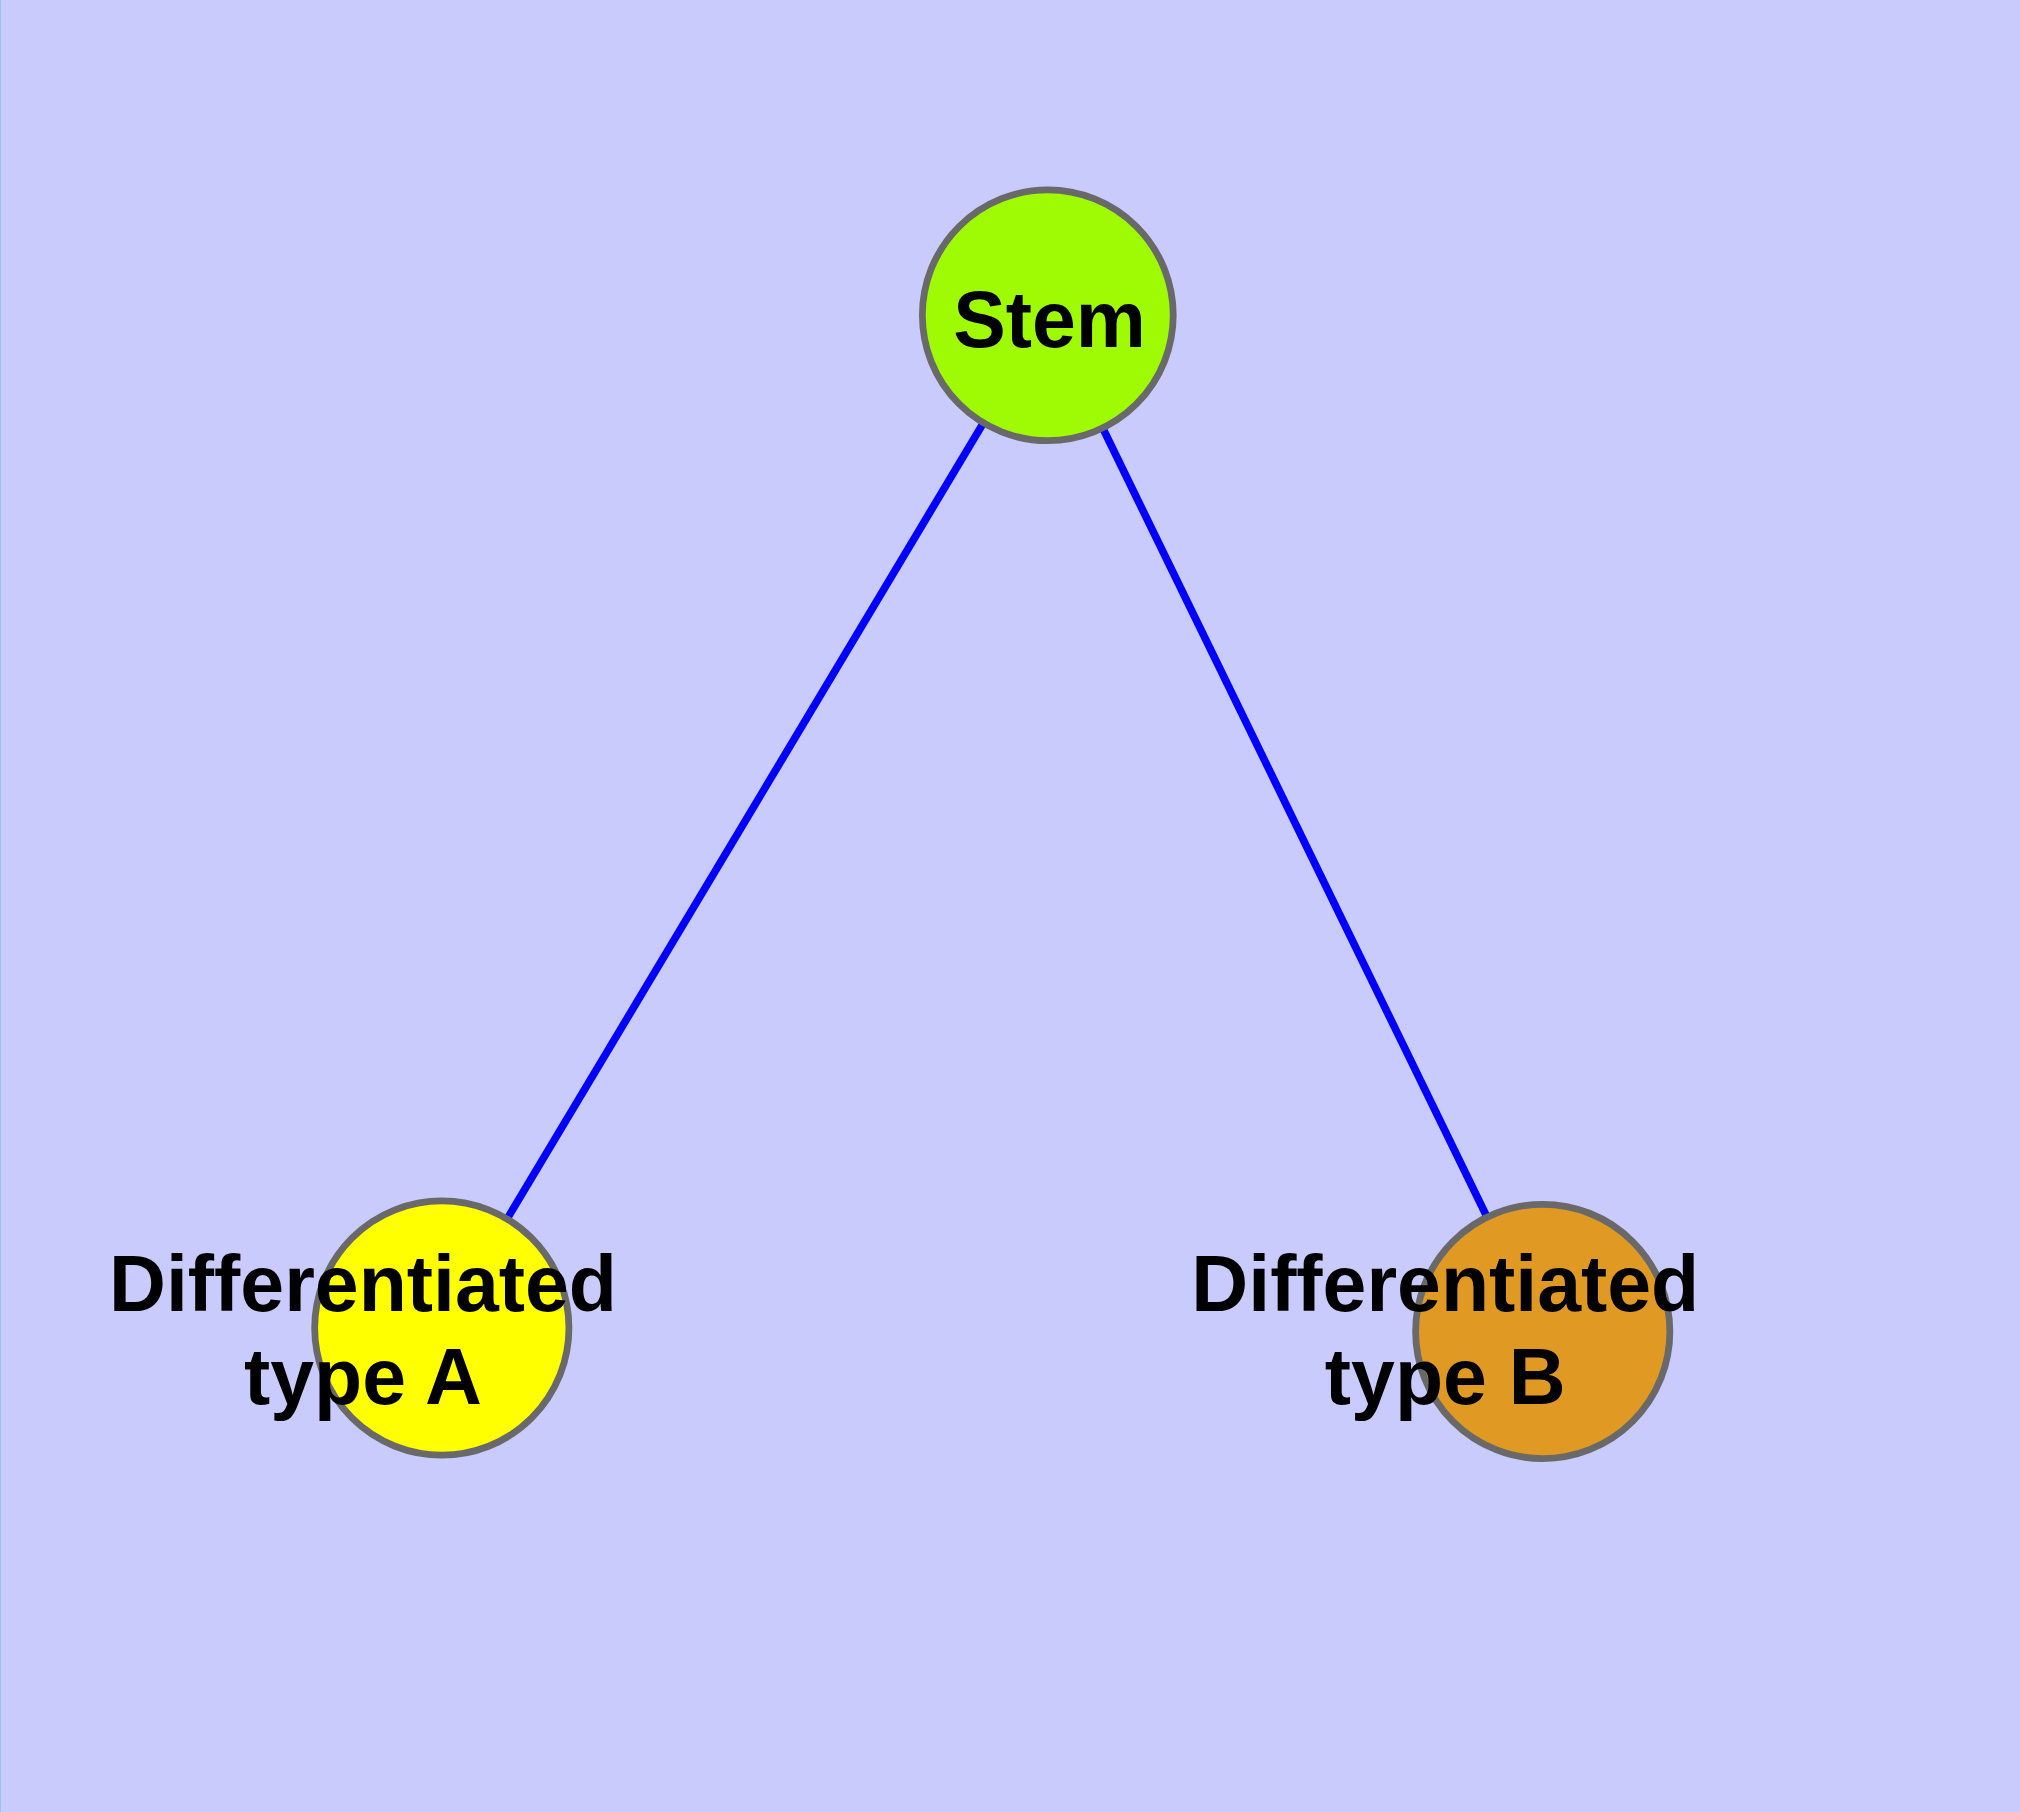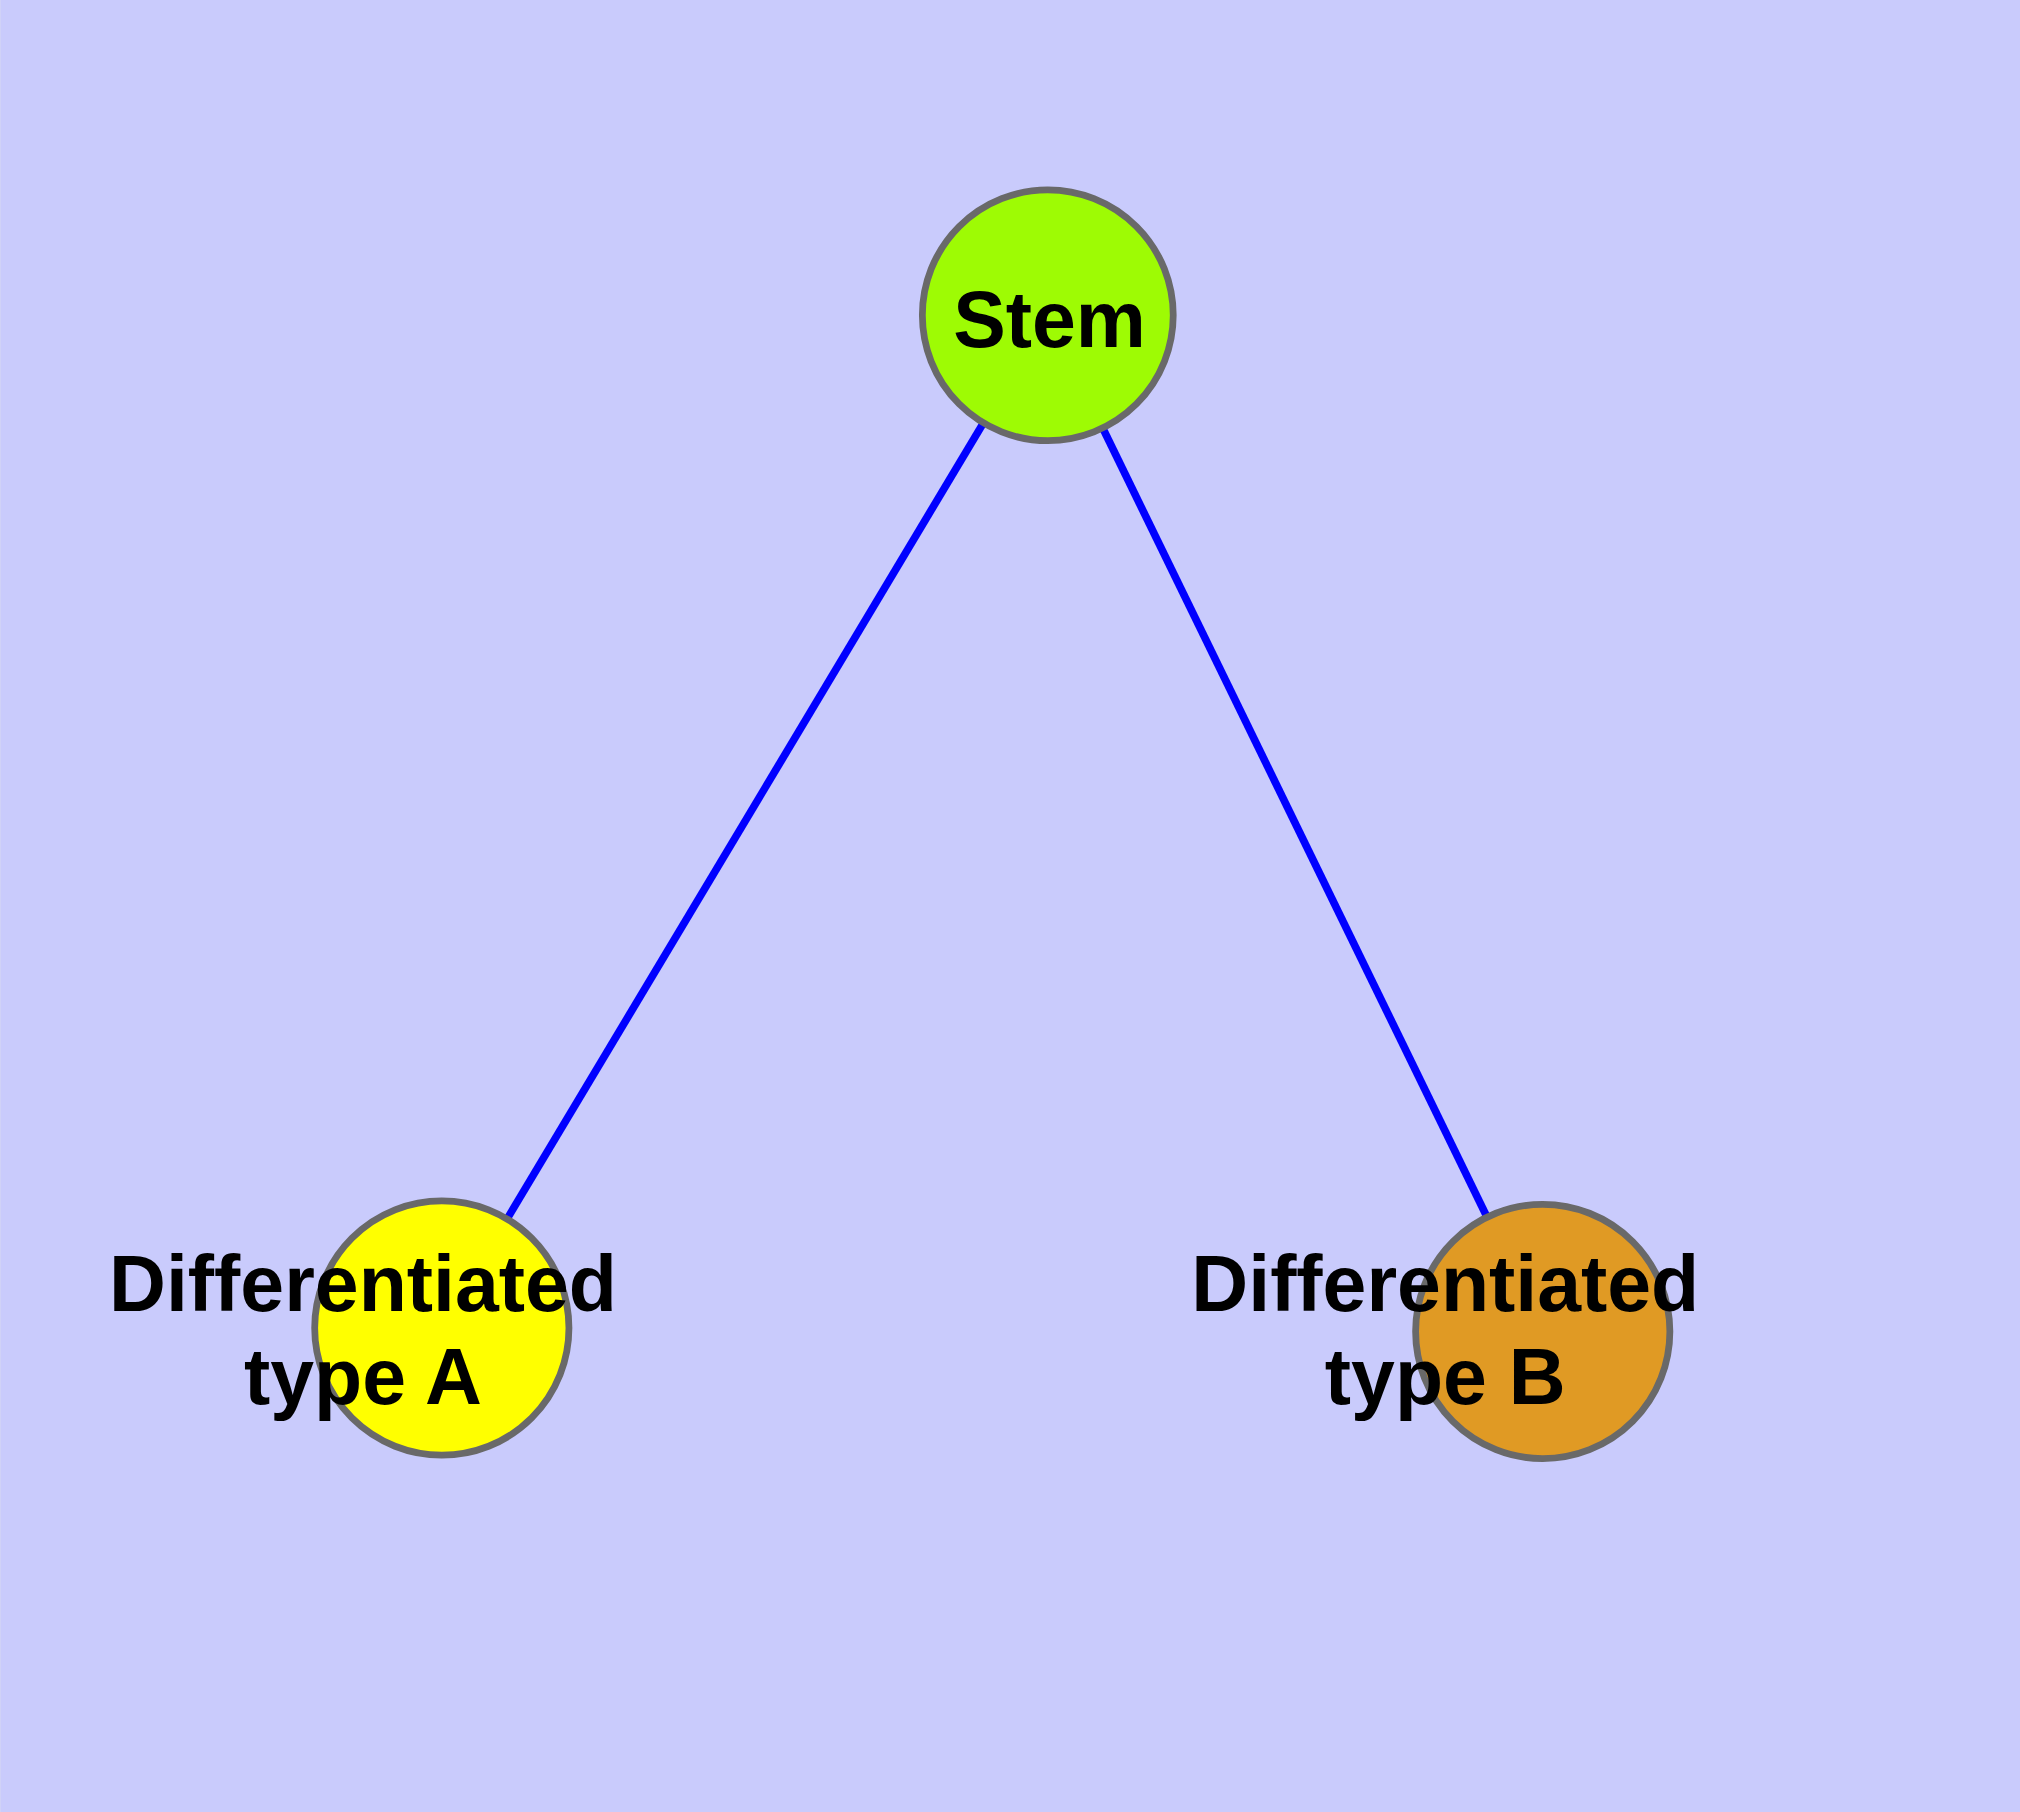--- a/index.html
+++ b/index.html
@@ -33,21 +33,21 @@
     line-height: 110px;
     fill: #000000;
     text-anchor: middle;
     dominant-baseline: auto;
     white-space: pre;
   }
 </style>
 </head>
 <body>
 
-<div id="diagram-root" style="width: 1947px; height: 1812px; background: #e5e5e5;">
+<div id="diagram-root" style="width: 1947px; height: 1812px; background: #14b8a6;">
   <svg id="graph-canvas" viewBox="0 0 2384 2138" preserveAspectRatio="xMidYMid meet" xmlns="http://www.w3.org/2000/svg" style="width: 2021px; height: 1812px;">
     <rect id="canvas-background" x="0" y="0" width="2384" height="2138" fill="#c9cbfc"></rect>
     <g id="edge-layer">
         <line x1="1236" y1="372" x2="521" y2="1567" stroke="#0000ff" stroke-width="9" stroke-linecap="butt"></line>
         <line x1="1236" y1="372" x2="1820" y2="1571" stroke="#0000ff" stroke-width="9" stroke-linecap="butt"></line>
       </g>
     <g id="node-layer">
         <circle cx="1236" cy="372" r="148" fill="#9efb04" stroke="#696969" stroke-width="8"></circle>
         <circle cx="521" cy="1567" r="150" fill="#ffff00" stroke="#696969" stroke-width="8"></circle>
         <circle cx="1820" cy="1571" r="150" fill="#e09a24" stroke="#696969" stroke-width="8"></circle>

